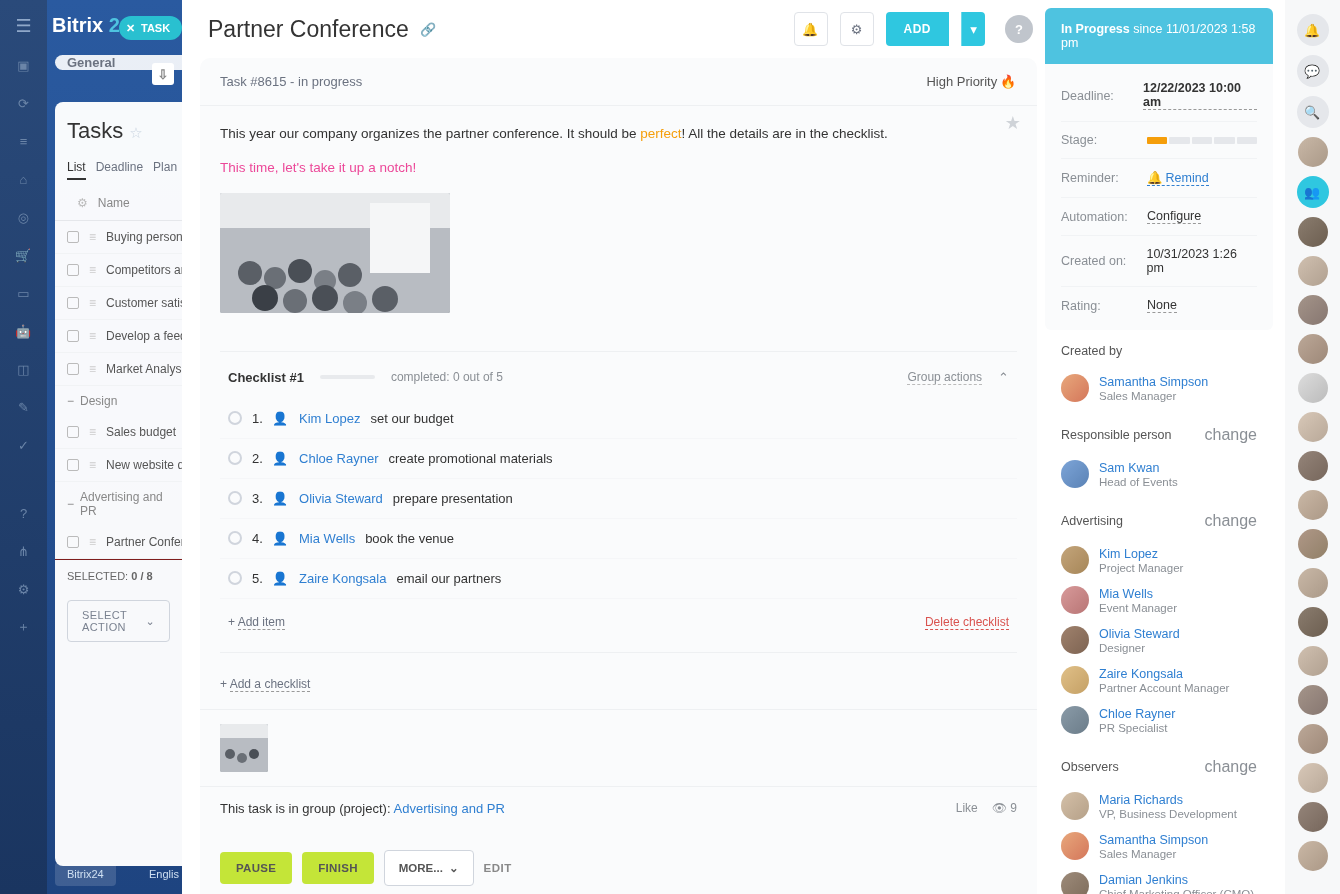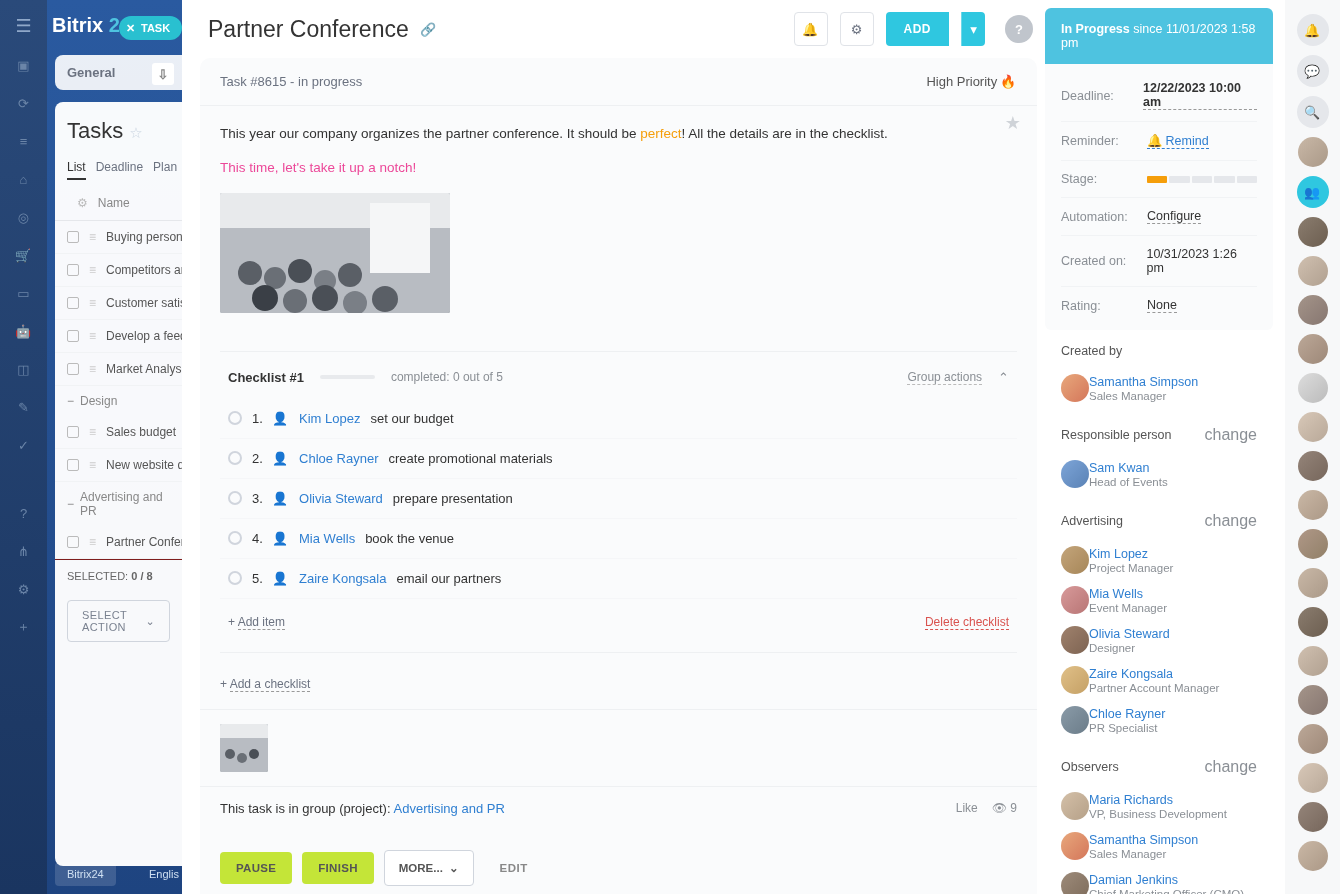--- a/index.html
+++ b/index.html
@@ -6,21 +6,21 @@
 body{font-family:-apple-system,BlinkMacSystemFont,"Segoe UI",Helvetica,Arial,sans-serif;font-size:13px;color:#333;background:#fff;width:1340px;height:894px;overflow:hidden;position:relative}
 .app{display:flex;height:894px}
 .leftbar{width:47px;background:linear-gradient(180deg,#2a4a7a,#1a3560);display:flex;flex-direction:column;align-items:center;padding-top:15px;gap:18px}
 .leftbar .hamburger{color:#8fa8c9;font-size:18px;cursor:pointer}
 .leftbar .ico{width:20px;height:20px;color:#6b85a8;display:flex;align-items:center;justify-content:center}
 .left-panel{width:135px;background:linear-gradient(180deg,#2a5aa0,#1e4480);position:relative;overflow:hidden}
 .brand{position:absolute;top:14px;left:5px;color:#fff;font-size:20px;font-weight:600}
 .brand .n{color:#4ec3e0}
 .taskpill{position:absolute;top:16px;left:72px;background:#29c0d0;color:#fff;font-size:11px;font-weight:600;padding:6px 12px 6px 22px;border-radius:14px}
 .taskpill .x{position:absolute;left:7px;top:6px}
-.general{position:absolute;top:55px;left:8px;right:0;background:rgba(255,255,255,.9);padding:10px 12px;border-radius:8px 0 0 8px;color:#6b7280;font-weight:600;font-size:13px}
+.general{position:absolute;top:55px;left:8px;right:0;background:rgba(255,255,255,.9);padding:0 12px;border-radius:8px 0 0 8px;color:#6b7280;font-weight:600;font-size:13px}
 .general .dl{position:absolute;right:8px;top:8px;width:22px;height:22px;background:#fff;border-radius:3px;display:flex;align-items:center;justify-content:center;color:#888}
 .taskspanel{position:absolute;top:102px;left:8px;right:0;bottom:28px;background:rgba(255,255,255,.97);border-radius:8px 0 0 8px;padding:12px 0}
 .taskspanel h2{font-size:22px;font-weight:400;color:#333;padding:4px 12px}
 .taskspanel h2 .star{color:#cbd5e1;font-size:15px;margin-left:6px}
 .tabs{display:flex;gap:10px;padding:12px 12px 6px;font-size:12px;color:#6b7280}
 .tabs .active{color:#333;border-bottom:2px solid #333;padding-bottom:4px}
 .thead{padding:10px 12px;display:flex;align-items:center;gap:10px;border-bottom:1px solid #e5e7eb;color:#888;font-size:12px}
 .tsk{padding:9px 12px;display:flex;align-items:center;gap:10px;border-bottom:1px solid #f1f3f5;font-size:12px;color:#555;white-space:nowrap;overflow:hidden}
 .tsk .cb{width:12px;height:12px;border:1px solid #bbb;border-radius:2px;flex-shrink:0}
 .tsk .grip{color:#ccc;flex-shrink:0}
@@ -69,40 +69,40 @@
 .addchk{padding:4px 20px 18px;font-size:12px;color:#6b7280;border-bottom:1px solid #eef0f2}
 .addchk .u{border-bottom:1px dashed #999}
 .thumb2{margin:14px 20px;width:48px;height:48px;background:linear-gradient(135deg,#c0c5cc,#8a8f95);border-radius:2px;overflow:hidden}
 .grouprow{display:flex;align-items:center;padding:14px 20px;font-size:13px;color:#333;border-top:1px solid #eef0f2;margin-top:8px}
 .grouprow .grplink{color:#2f7fd1;margin-left:3px}
 .grouprow .like{margin-left:auto;color:#8a8f95;font-size:12px}
 .grouprow .views{margin-left:14px;color:#8a8f95;font-size:12px}
 .actbar{display:flex;gap:10px;padding:20px;align-items:center}
 .gbtn{background:#c4e538;border:none;color:#555;font-weight:600;font-size:11.5px;letter-spacing:.3px;padding:10px 16px;border-radius:4px;cursor:pointer}
 .morebtn{background:#fff;border:1px solid #d0d5dd;color:#555;font-weight:600;font-size:11.5px;padding:10px 14px;border-radius:4px;cursor:pointer;display:flex;align-items:center;gap:6px}
-.editlnk{color:#888;font-size:11.5px;font-weight:600;letter-spacing:.5px;cursor:pointer;margin-left:16px}
+.editlnk{color:#888;font-size:11.5px;font-weight:600;letter-spacing:.5px;cursor:pointer;margin-left:0}
 .side{width:240px;padding:8px 12px 0 0}
 .inprog{background:#4ec3e0;color:#fff;padding:14px 16px;border-radius:6px 6px 0 0;font-size:12.5px}
 .inprog b{font-weight:600}
 .meta{background:#fafbfc;border-radius:0 0 6px 6px;padding:6px 16px}
 .mrow{display:flex;align-items:center;padding:11px 0;font-size:12.5px;border-bottom:1px solid #f1f3f5}
 .mrow:last-child{border-bottom:none}
 .mrow .lbl{color:#8a8f95;width:86px}
 .mrow .val{color:#333}
 .mrow .vu{border-bottom:1px dashed #999}
 .mrow .dl{font-weight:600}
 .remind{color:#2f7fd1;border-bottom:1px dashed #2f7fd1}
 .remind .bell{color:#f5c445;margin-right:3px}
 .stagebar{display:flex;gap:2px;flex:1}
 .stageseg{height:7px;flex:1;background:#e5e7eb;border-radius:1px}
 .stageseg.on{background:#f59e0b}
 .section{padding:14px 16px 4px}
 .sechdr{display:flex;justify-content:space-between;align-items:center;font-size:12.5px;color:#555;margin-bottom:10px}
 .sechdr .chg{color:#8a8f95;font-size:16px;cursor:pointer}
-.person{display:flex;align-items:center;padding:6px 0}
+.person{display:flex;align-items:center;gap:10px;padding:6px 0}
 .avatar{width:28px;height:28px;border-radius:50%;flex-shrink:0}
 .pname{color:#2f7fd1;font-size:12.5px;line-height:1.2}
 .prole{color:#8a8f95;font-size:11.5px}
 .rightrail{width:55px;background:#f7f8f9;display:flex;flex-direction:column;align-items:center;padding-top:14px;gap:9px;position:absolute;right:0;top:0;bottom:0}
 .rico{width:32px;height:32px;border-radius:50%;background:#e5e7eb;display:flex;align-items:center;justify-content:center;color:#888}
 .rico.active{background:#2fc7e0;color:#fff}
 .rav{width:30px;height:30px;border-radius:50%}
 .av-1{background:linear-gradient(135deg,#e8a87c,#d4765a)}
 .av-2{background:linear-gradient(135deg,#7da5d8,#5a82b5)}
 .av-3{background:linear-gradient(135deg,#c4a57b,#a68658)}
@@ -342,32 +342,32 @@
       </div>
 
       <div class="side">
         <div class="inprog"><b>In Progress</b><span> since 11/01/2023 1:58 pm</span></div>
         <div class="meta">
           <div class="mrow">
               <span class="lbl">Deadline:</span>
               <span class="val dl vu">12/22/2023 10:00 am</span>
             </div>
           <div class="mrow">
-              <span class="lbl">Reminder:</span>
-              <span class="remind"><span class="bell">🔔</span><span>Remind</span></span>
-            </div>
-          <div class="mrow">
               <span class="lbl">Stage:</span>
               <span class="stagebar">
                 <span class="stageseg on"></span>
                 <span class="stageseg"></span>
                 <span class="stageseg"></span>
                 <span class="stageseg"></span>
                 <span class="stageseg"></span>
               </span>
+            </div>
+          <div class="mrow">
+              <span class="lbl">Reminder:</span>
+              <span class="remind"><span class="bell">🔔</span><span>Remind</span></span>
             </div>
           <div class="mrow">
               <span class="lbl">Automation:</span>
               <span class="val vu">Configure</span>
             </div>
           <div class="mrow">
               <span class="lbl">Created on:</span>
               <span class="val">10/31/2023 1:26 pm</span>
             </div>
           <div class="mrow">

